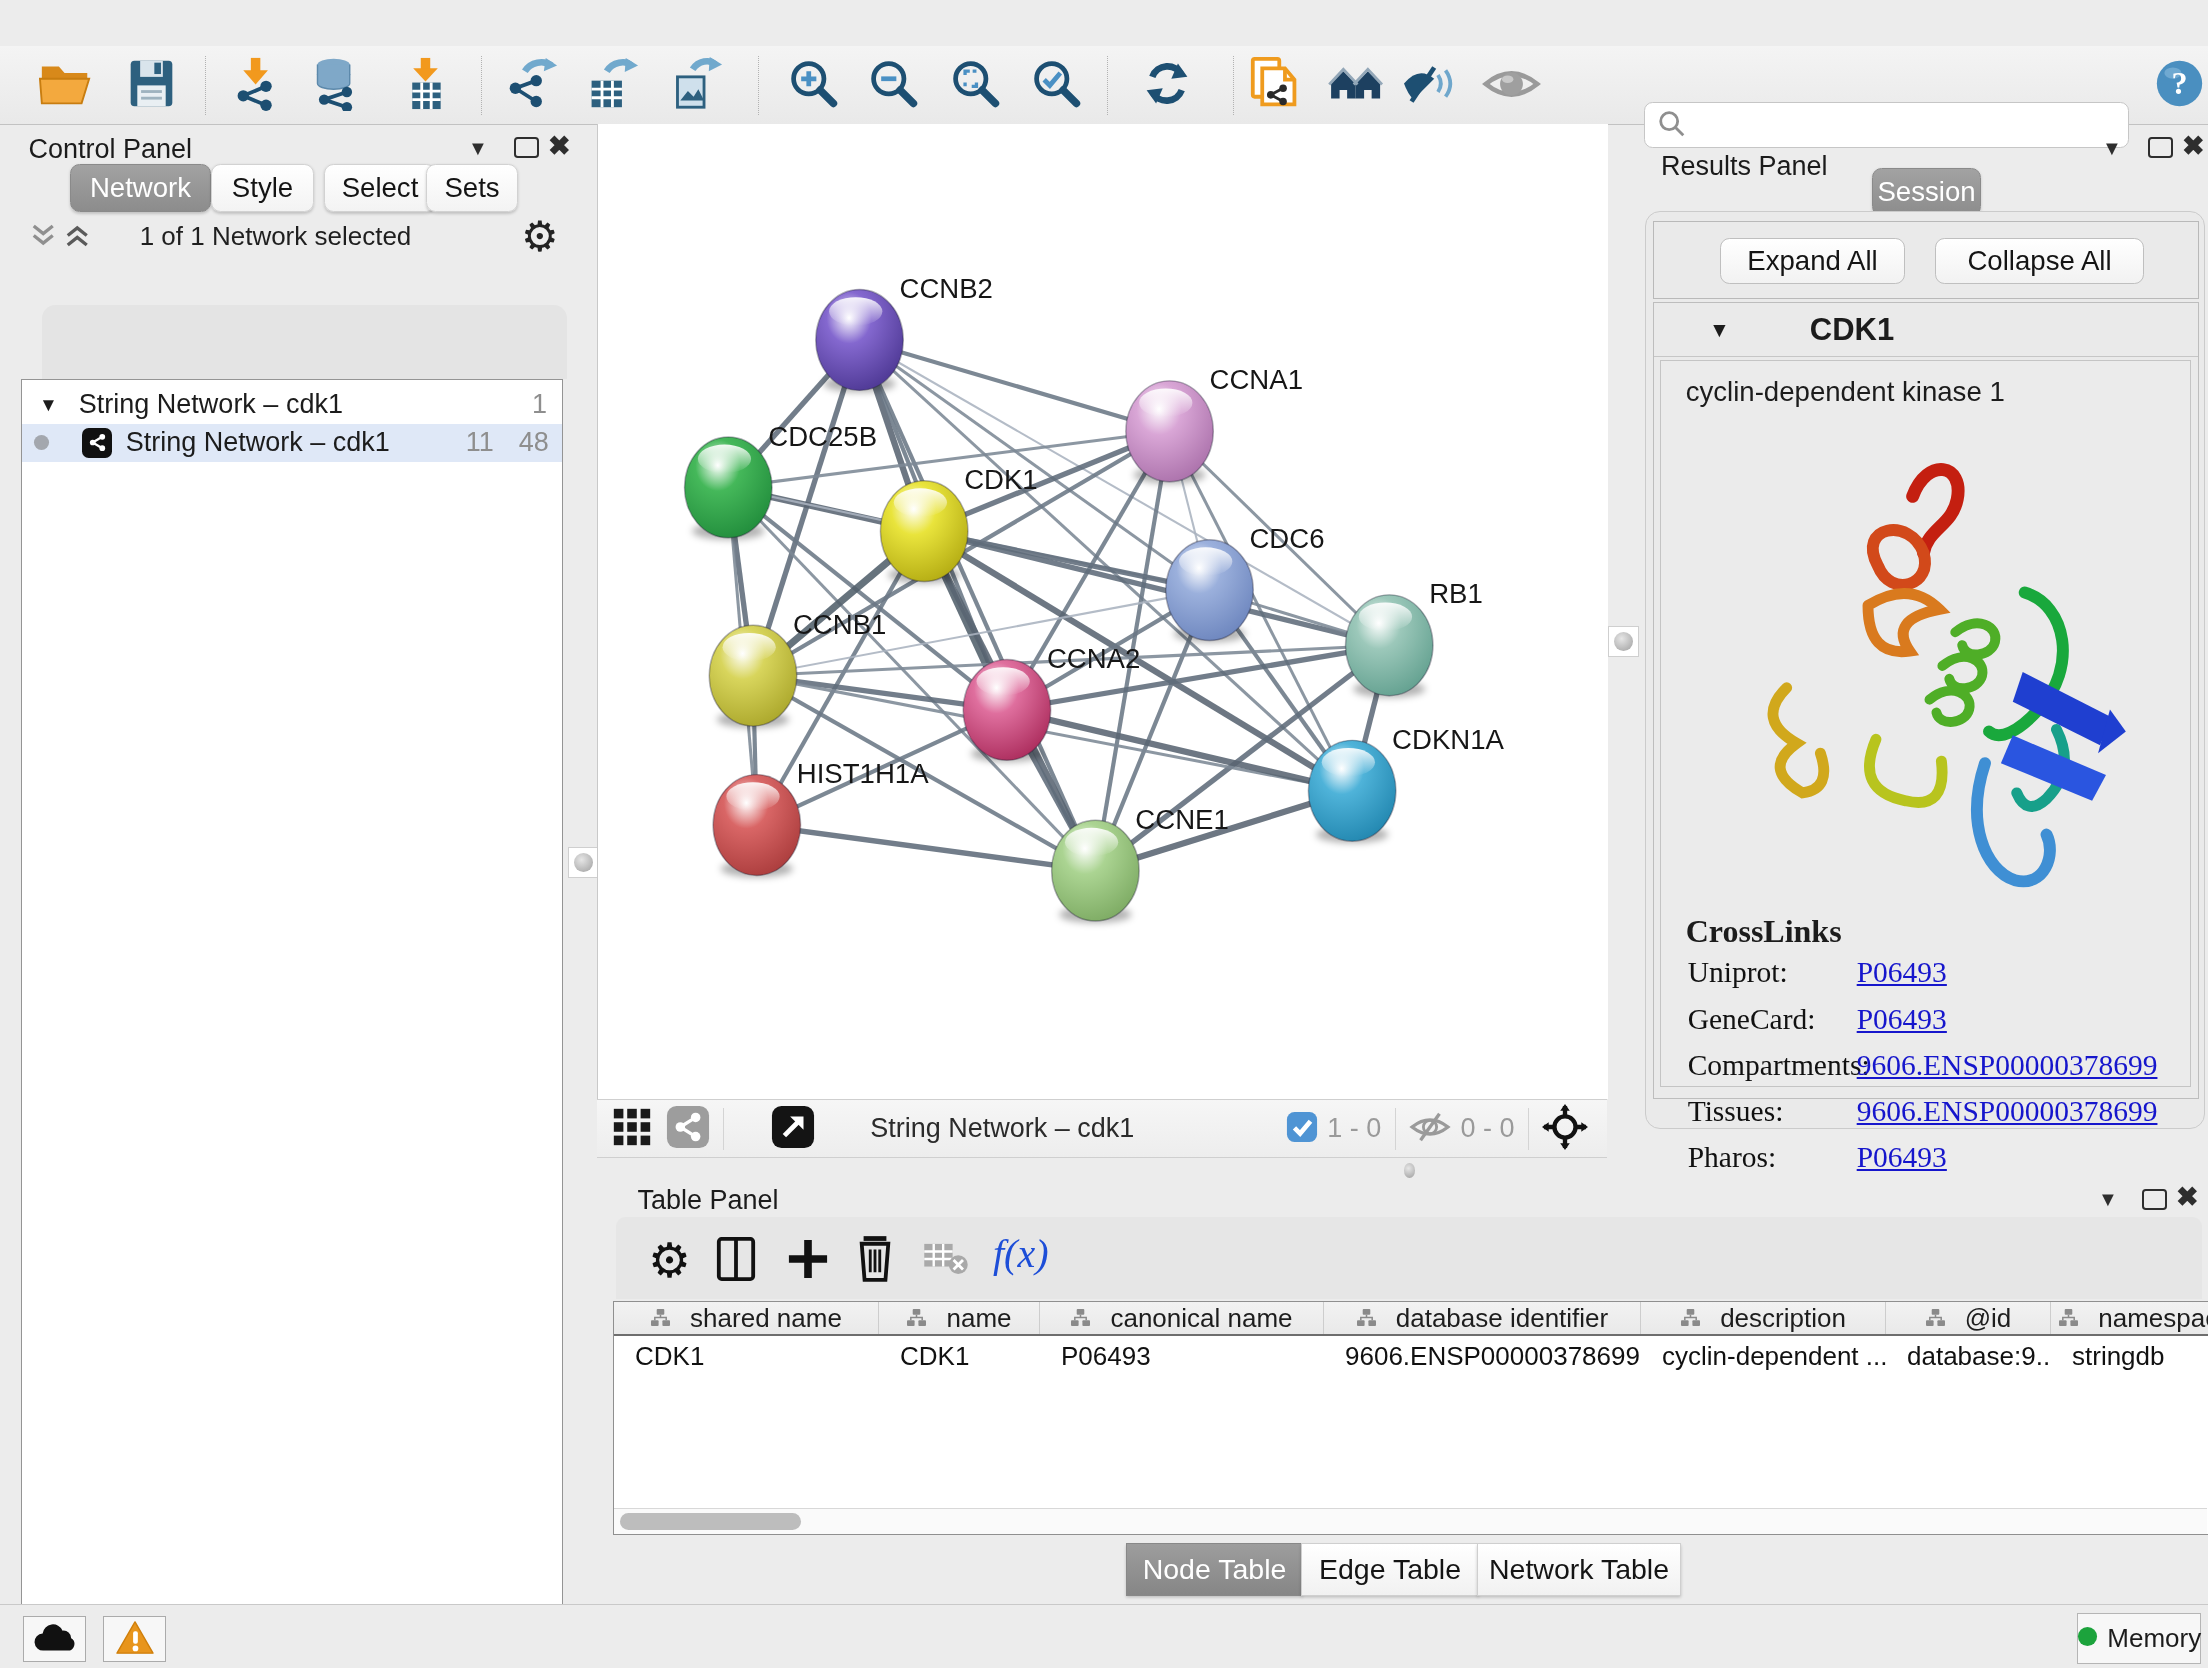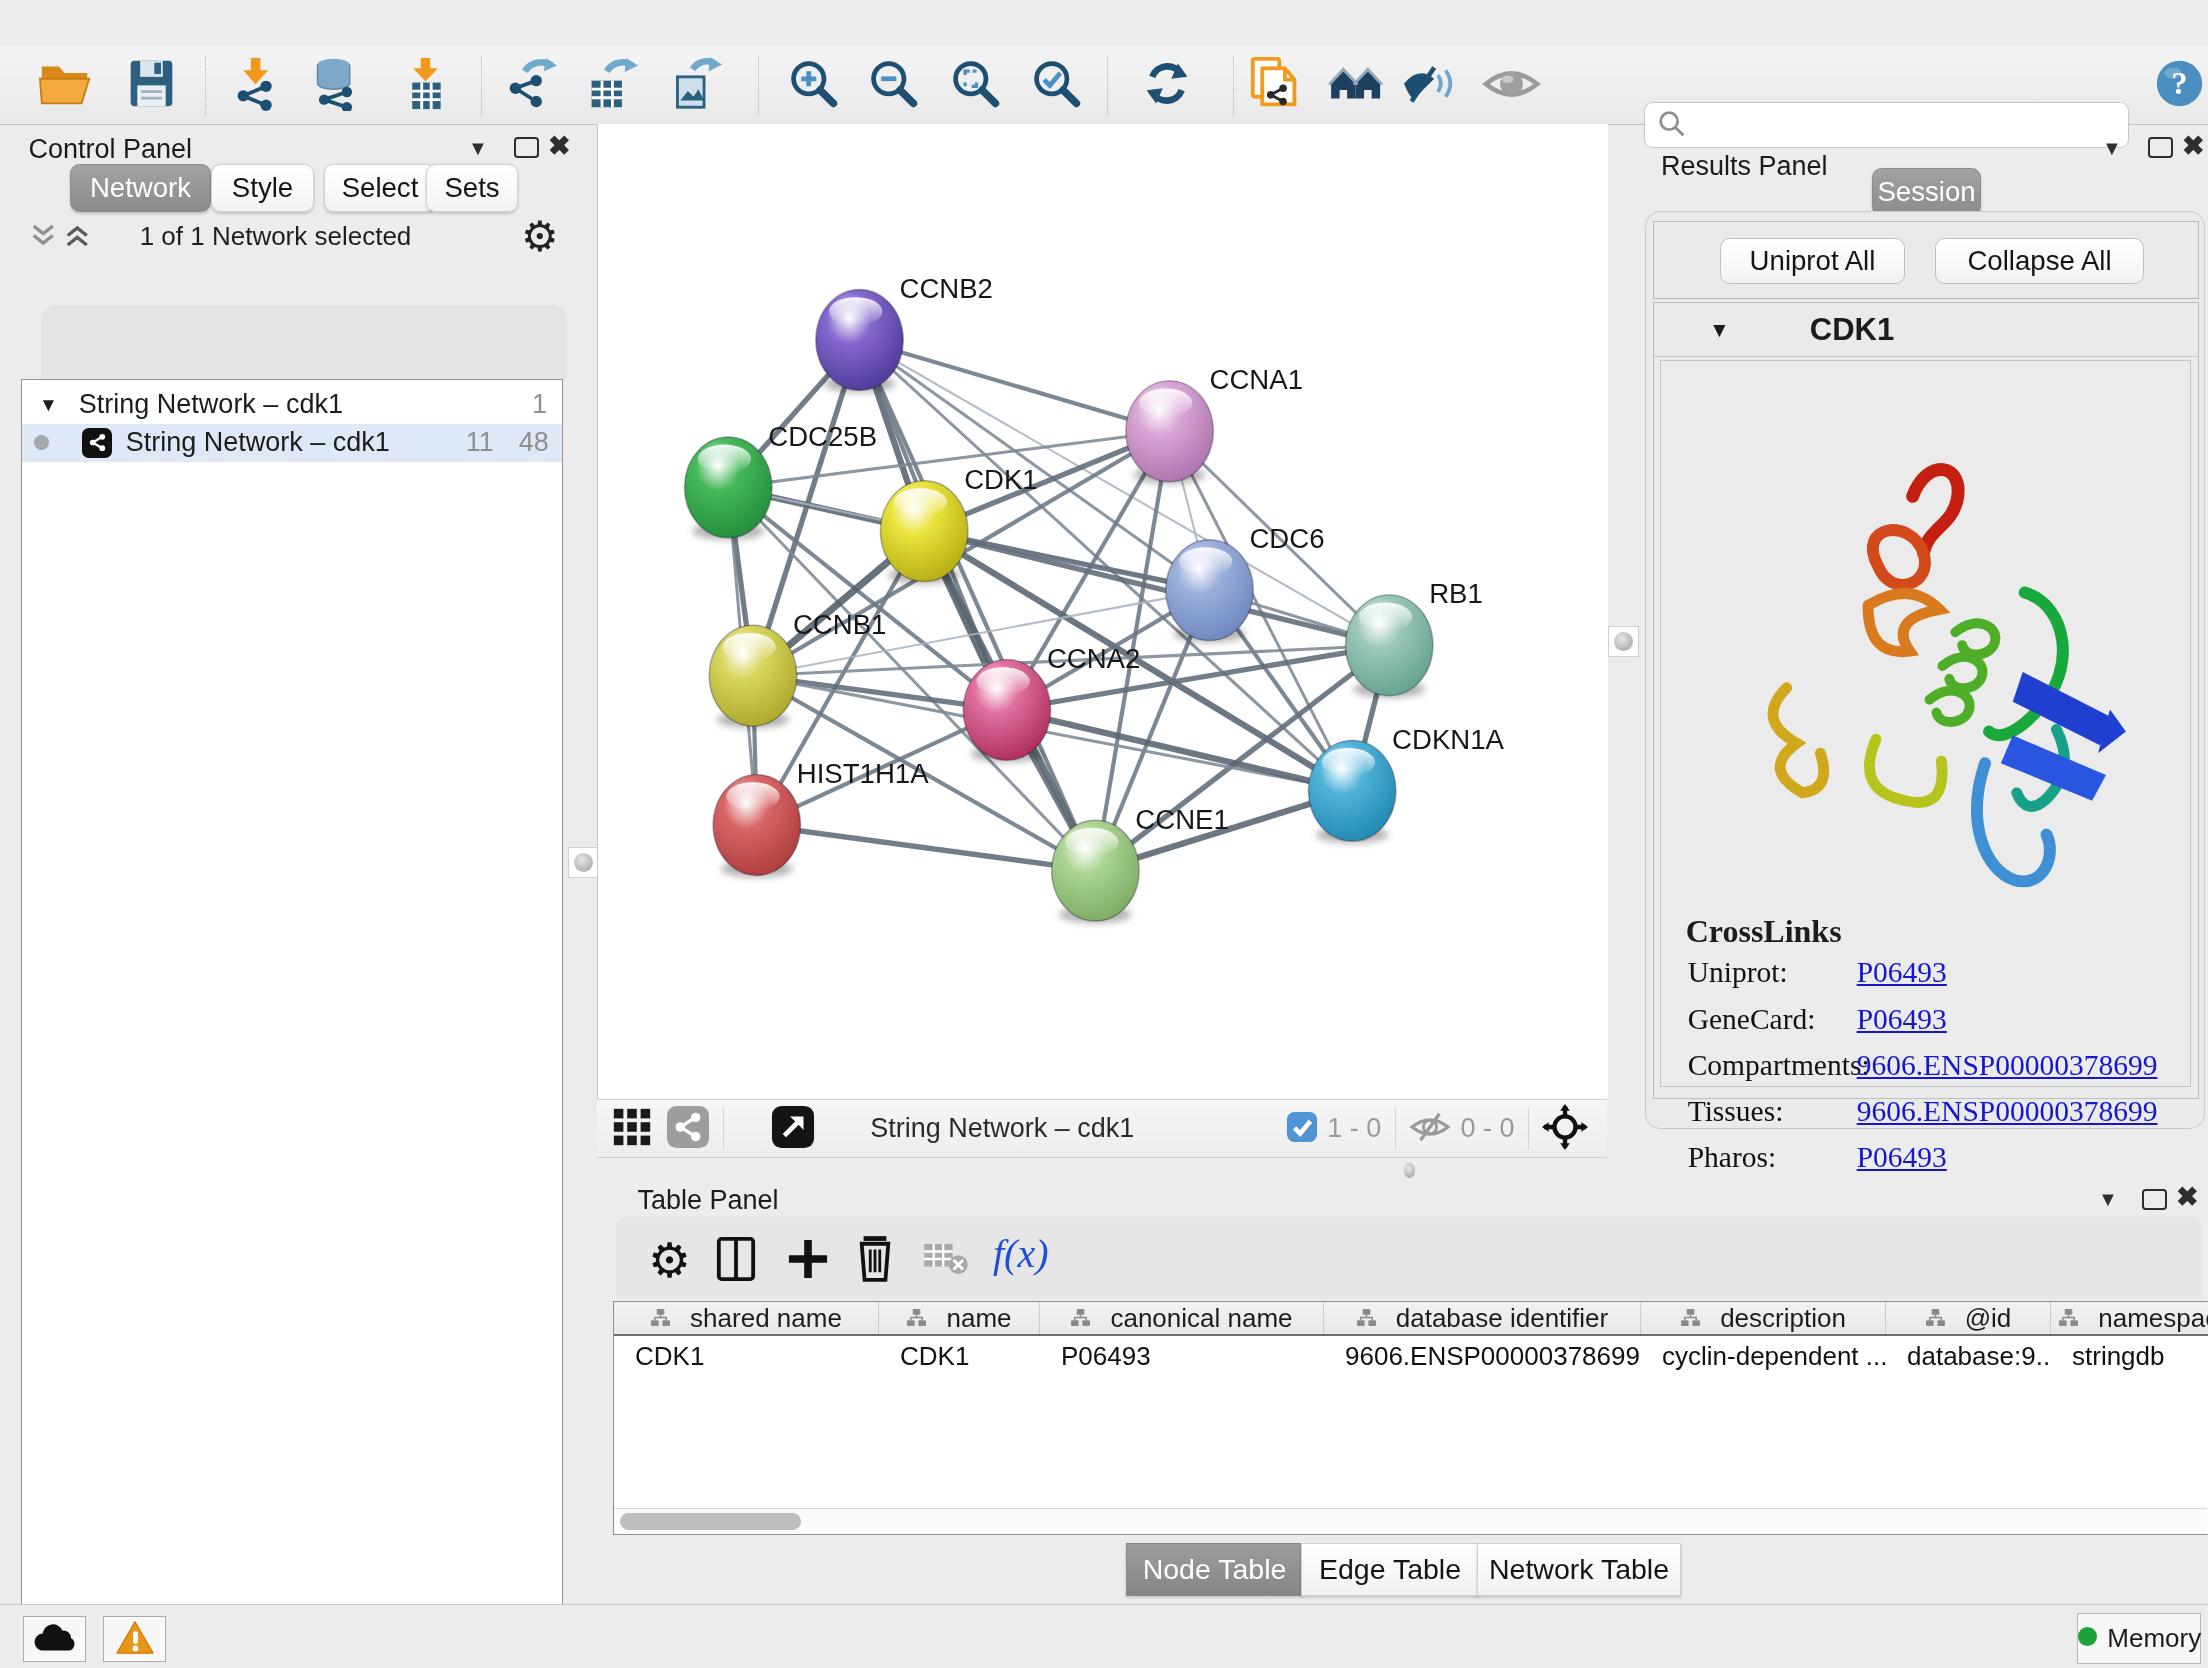--- a/index.html
+++ b/index.html
@@ -672,32 +672,33 @@
     <span class="abs pctl" style="left:464px;top:7.6px">▼</span>
     <span class="abs floatbox" style="left:510px;top:13.3px"></span>
     <span class="abs closex" style="left:544px;top:7.6px">✖</span>
     <div class="abs tab active" style="left:234px;top:44px;width:107px">
         <span>Session</span>
       </div>
   </div>
   <div class="abs rp-outer"></div>
   <div class="abs rp-box"></div>
   <div class="abs rp-btn" style="left:1720px;top:238px;width:183px">
-      <span>Uniprot All</span>
+      <span>Expand All</span>
     </div>
   <div class="abs rp-btn" style="left:1935px;top:238px;width:207px">
       <span>Collapse All</span>
     </div>
 
   <div class="abs rp-sect">
     <div class="rp-secthead">
       <span style="margin-left:55px;font-size:21px">▼</span>
       <span style="margin-left:80px;font-size:31px;font-weight:bold">CDK1</span>
     </div>
     <div class="rp-content">
+      <div style="margin:15px 0 0 25px;font-size:27.6px">cyclin-dependent kinase 1</div>
 
       <svg width="399" height="476" viewBox="0 0 400 480" style="position:absolute;left:67px;top:61px">
         <g fill="none" stroke-linecap="round">
           <path d="M185 75 C200 35 237 42 230 78 C225 104 200 108 196 132" stroke="#c41f10" stroke-width="13"></path>
           <path d="M150 145 C128 105 182 95 196 132 C206 165 163 178 150 145" stroke="#d2491a" stroke-width="12"></path>
           <path d="M140 185 q 42 -26 72 4 q -52 10 -30 42 q -42 6 -42 -46" stroke="#d97a1e" stroke-width="11"></path>
           <path d="M58 268 q -32 32 10 56 q -36 26 6 50 q 30 -4 18 -40" stroke="#d1a81c" stroke-width="11"></path>
           <path d="M148 320 q -22 52 30 62 q 42 10 36 -40" stroke="#b8c41e" stroke-width="11"></path>
           <path d="M228 212 c 22 -18 44 -6 40 10 c -4 15 -30 17 -33 3 M215 246 c 22 -18 44 -6 40 10 c -4 15 -30 17 -33 3 M202 280 c 22 -18 44 -6 40 10 c -4 15 -30 17 -33 3" stroke="#4fae27" stroke-width="10"></path>
           <path d="M298 172 C340 184 352 248 312 290 C292 312 272 322 262 312" stroke="#19a83c" stroke-width="12"></path>

